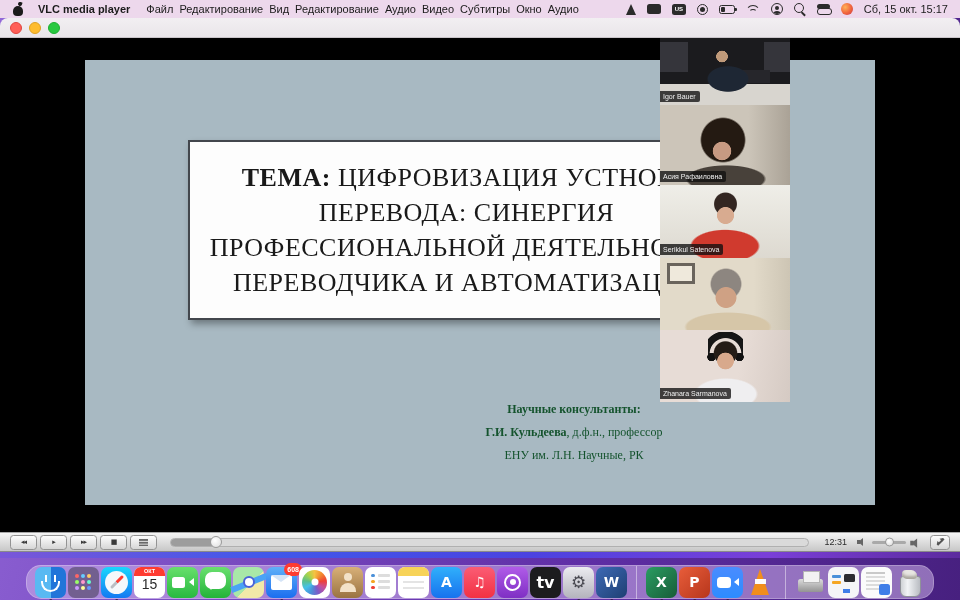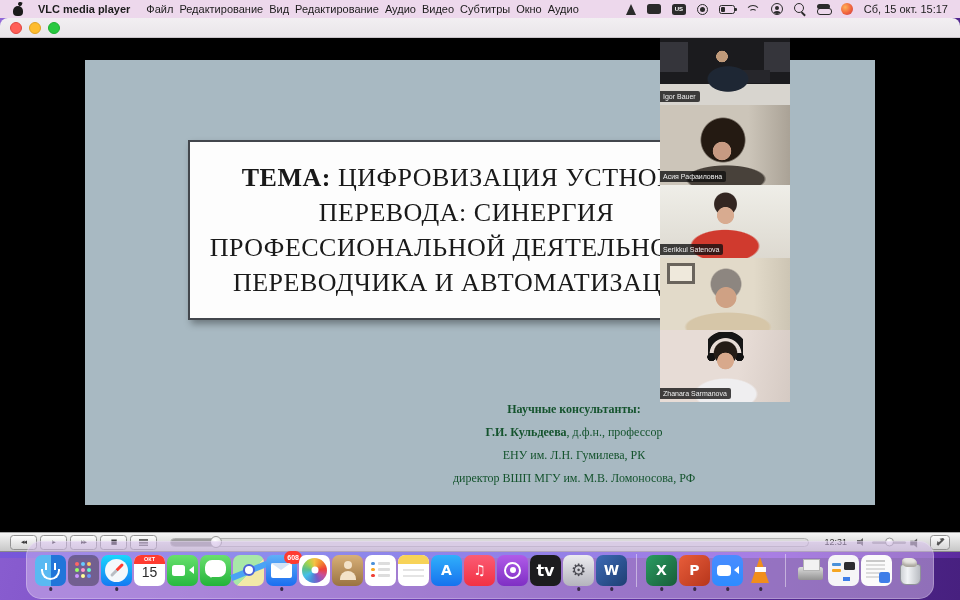--- a/index.html
+++ b/index.html
@@ -135,21 +135,21 @@
     border:1px solid #939393; border-radius:3.5px; display:flex; align-items:center; justify-content:center; }
   .fs-diag { position:relative; width:9px; height:1.6px; background:#555; transform:rotate(-45deg); }
   .fs-diag::before { content:''; position:absolute; left:-2px; top:-2px; border:2.6px solid transparent; border-right:3.5px solid #555; }
   .fs-diag::after { content:''; position:absolute; right:-2px; top:-2px; border:2.6px solid transparent; border-left:3.5px solid #555; }
 
   
   .wall-band { position:absolute; top:552px; left:0; right:0; height:6px;
     background:linear-gradient(90deg,#7a57d8,#4158ea 28%,#4b43e0 55%,#7a3fd8 80%,#5c2b9e); }
 
   
-  .dock { position:absolute; left:50%; transform:translateX(-50%); bottom:1px; height:58px;
+  .dock { position:absolute; left:50%; transform:translateX(-50%); bottom:1px; height:34px;
     background:rgba(215,190,240,0.5); border:1px solid rgba(255,255,255,0.25); border-radius:15px;
     display:flex; align-items:center; padding:0 7px; z-index:40; }
   .dock-sep { width:1px; height:33px; background:rgba(255,255,255,0.45); margin:0 8px; }
   .di { width:31px; height:31px; border-radius:7px; position:relative; margin:0 1px; flex:none; }
   .di .glyph { position:absolute; inset:0; display:flex; align-items:center; justify-content:center;
     color:#fff; font-weight:bold; font-size:14px; font-family:"DejaVu Sans",sans-serif; }
   .di .dot { position:absolute; left:50%; transform:translateX(-50%); bottom:-5px; width:3.5px; height:3.5px;
     border-radius:50%; background:rgba(40,30,50,0.85); }
   .di .badge { position:absolute; top:-4px; right:-5px; min-width:14px; height:13px; padding:0 3px;
     background:#ff3b30; border-radius:7px; color:#fff; font-size:7px; font-weight:bold;
@@ -269,22 +269,21 @@
 </div>
 
 <div class="video-area">
   <div class="slide">
     <div class="slide-title-box">
       <div class="slide-title"><b>ТЕМА:</b><span> ЦИФРОВИЗАЦИЯ УСТНОГО ПЕРЕВОДА: СИНЕРГИЯ ПРОФЕССИОНАЛЬНОЙ ДЕЯТЕЛЬНОСТИ ПЕРЕВОДЧИКА И АВТОМАТИЗАЦИИ</span></div>
     </div>
     <div class="consultants">
         <div class="cons-line"><span class="cb">Научные консультанты:</span></div>
         <div class="cons-line"><span class="cb">Г.И. Кульдеева</span><span>, д.ф.н., профессор</span></div>
-        <div class="cons-line"><span>ЕНУ им. Л.Н. Гумилева, РК</span></div>
-        <div class="cons-line"><span>директор ВШП МГУ им. М.В. Ломоносова, РФ</span></div>
+        <div class="cons-line"><span>ЕНУ им. Л.Н. Научные, РК</span></div>
       </div>
   </div>
   <div class="participants">
       <div class="tile tile-igor" style="height: 67px;">
         <span class="tile-label">Igor Bauer</span>
       </div>
       <div class="tile tile-asiya" style="height: 80px;">
         <span class="tile-label">Асия Рафаиловна</span>
       </div>
       <div class="tile tile-serikkul" style="height: 73px;">

